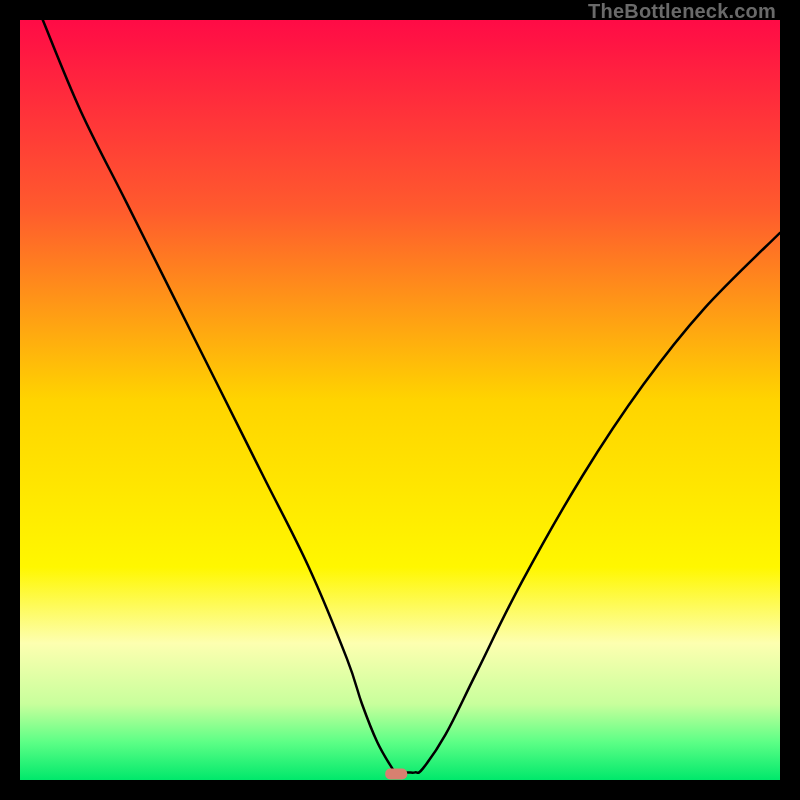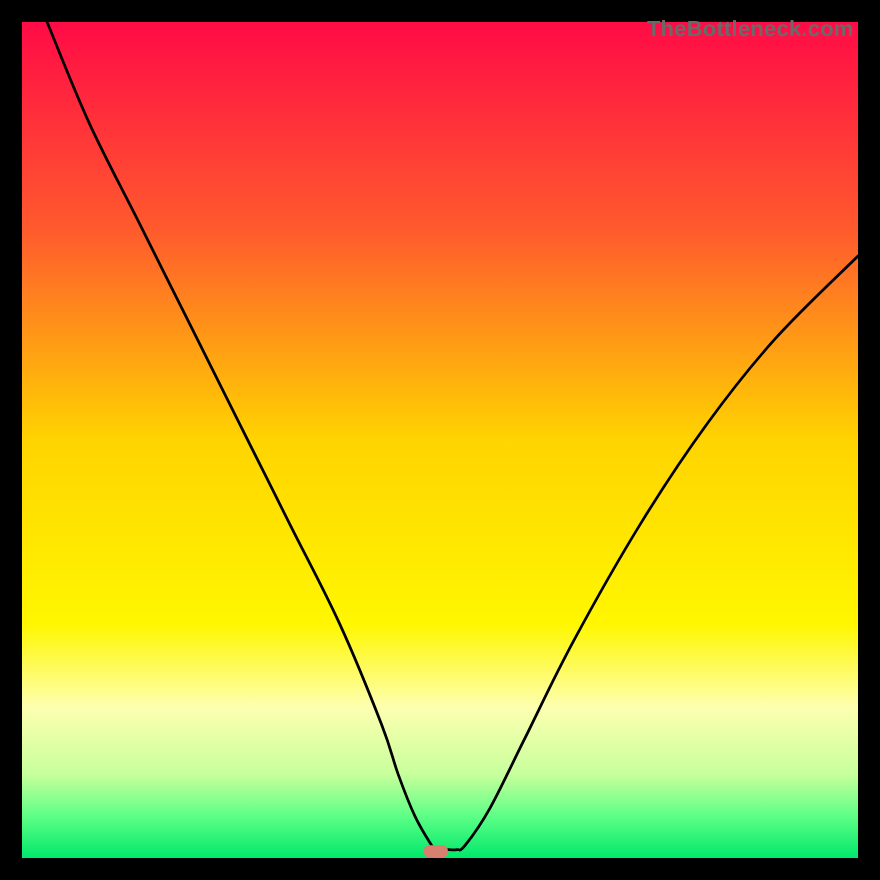--- a/index.html
+++ b/index.html
@@ -20,21 +20,21 @@
   }
   .plot {
     position: absolute;
     left: 0;
     top: 0;
     width: 760px;
     height: 760px;
   }
   .watermark {
     position: absolute;
-    top: 16px;
+    top: 0;
     right: 24px;
     font-family: Arial, Helvetica, sans-serif;
     font-size: 20px;
     font-weight: 600;
     color: #6a6a6a;
     letter-spacing: 0.2px;
   }
 </style>
 </head>
 <body>

